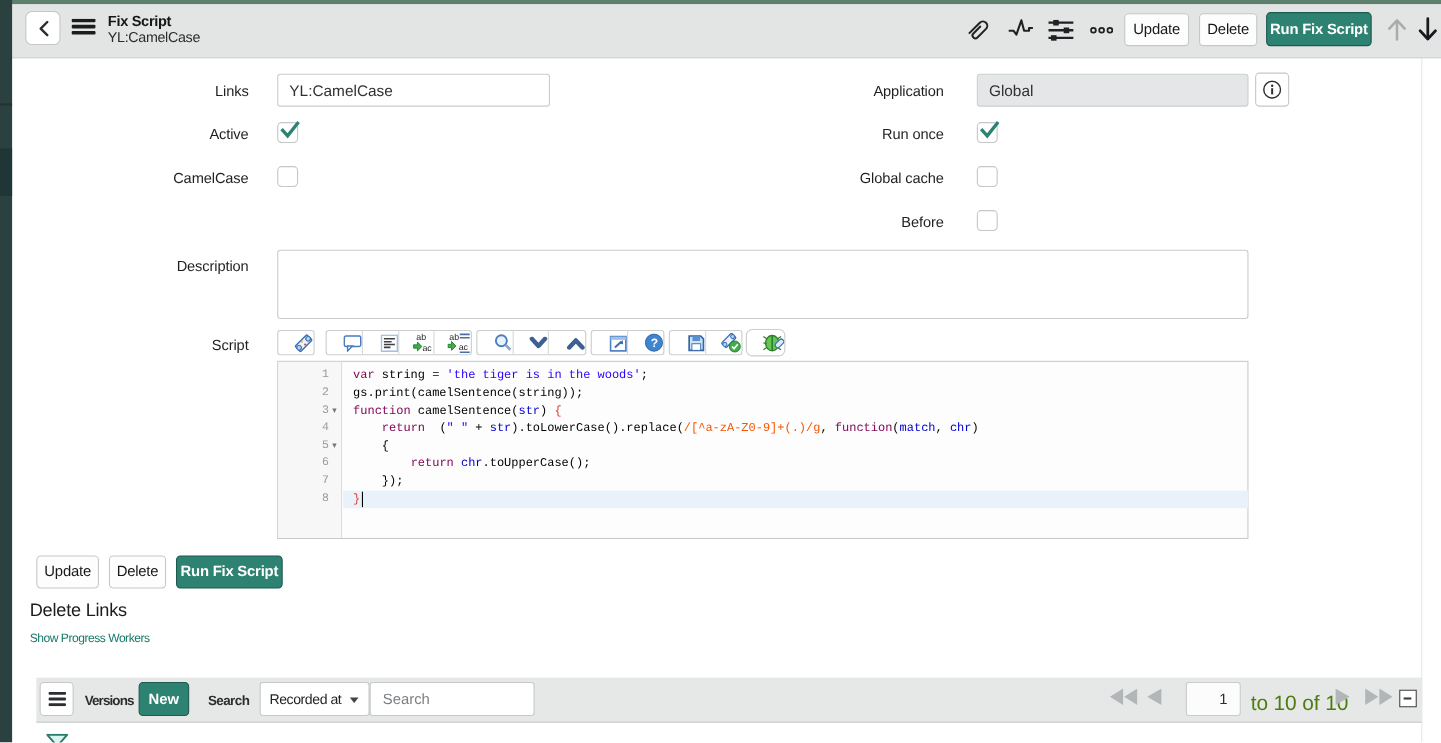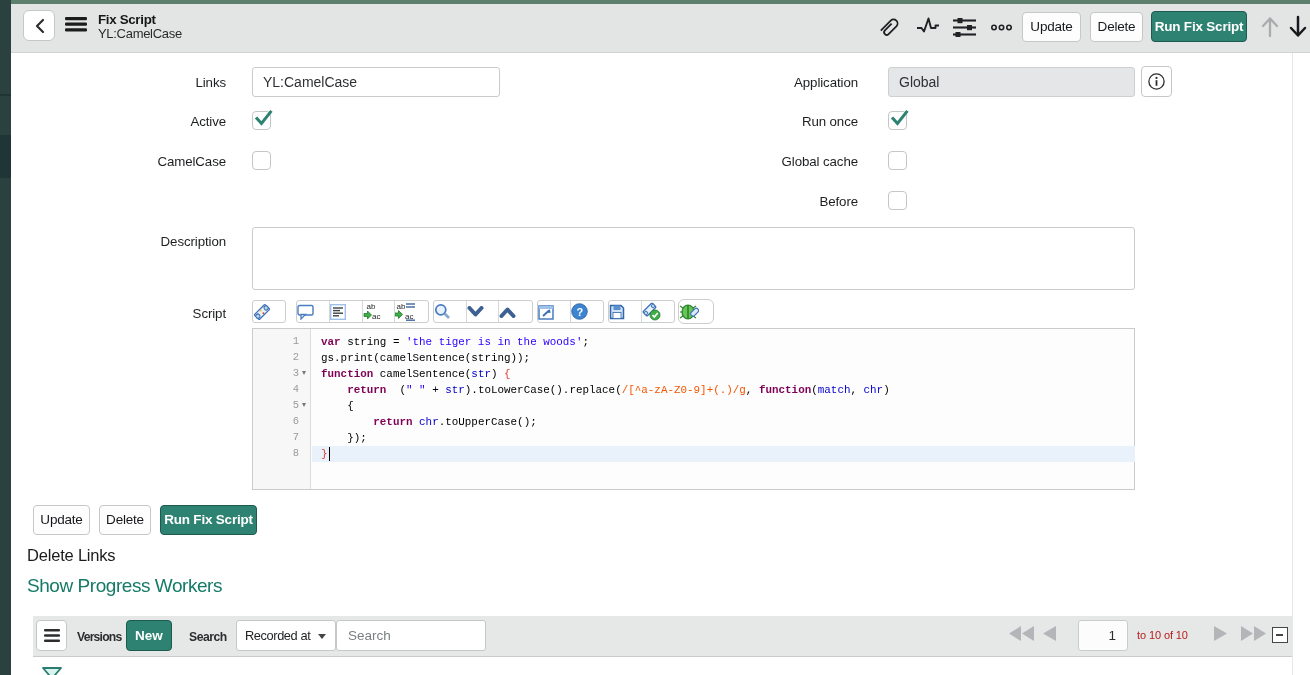--- a/index.html
+++ b/index.html
@@ -19,51 +19,51 @@
 .hbtn { top:12px; height:30px; background:#fdfdfd; border:1px solid #c5c8c7; border-radius:4px; font-size:13.5px; color:#16181b; text-align:center; line-height:28px; letter-spacing:-0.2px; }
 #btn-update-h { left:1022px; width:59px; }
 #btn-delete-h { left:1090px; width:53px; }
 #btn-run-h { left:1151px; top:11px; width:96px; height:31px; background:#2e8272; border:1px solid #1d5a4f; border-radius:4px; color:#fff; font-weight:bold; font-size:13.5px; text-align:center; line-height:29px; letter-spacing:-0.2px; }
 
 .flabel { font-size:13.3px; color:#1d1f21; text-align:right; letter-spacing:-0.1px; }
 .input { background:#fff; border:1px solid #c9cccb; border-radius:3px; font-size:14px; color:#2e3033; }
 .cb { width:19px; height:19px; background:#fff; border:1px solid #c4c7c6; border-radius:4px; }
 
 .tbgrp { top:300px; height:23px; background:#fff; border:1px solid #cbcecd; border-radius:3px; display:flex; }
-.tbtn { width:33px; height:21px; position:relative; border-right:1px solid #d6d9d8; display:flex; align-items:center; justify-content:flex-start; }
+.tbtn { width:33px; height:21px; position:relative; border-right:1px solid #d6d9d8; display:flex; align-items:center; justify-content:flex-end; }
 .tbtn:last-child { border-right:none; }
 
 #editor { left:252px; top:328px; width:883px; height:162px; border:1px solid #c9cccb; background:#fdfdfd; }
 #gutter { position:absolute; left:0; top:0; width:58px; height:160px; background:#f7f7f7; border-right:1px solid #dddddd; }
 .lnum { position:absolute; left:0; width:46px; text-align:right; font-size:10.5px; color:#9b9b9b; font-family:"Liberation Mono",monospace; }
 .fold { position:absolute; left:49px; font-size:8px; color:#777; }
 .cline { position:absolute; left:68px; font-family:"Liberation Mono",monospace; font-size:10.9px; line-height:16px; white-space:pre; color:#000; }
-.cline .k { color:#7F0055; font-weight:bold; }
+.cline .k { color:#7F0055; font-weight:normal; }
 .cline .s { color:#2A00FF;text-align:right; }
 .cline .d { color:#0000cc; }
 .cline .r { color:#f55500; }
 .cline .mb { color:#df3d2e; }
 #activeline { position:absolute; left:59px; top:117px; width:823px; height:16px; background:#e9f1fb; }
 #cursor { position:absolute; left:76px; top:118px; width:1px; height:14px; background:#000; }
 
 .bbtn { top:505px; height:30px; background:#fdfdfd; border:1px solid #c5c8c7; border-radius:4px; font-size:13.5px; color:#16181b; text-align:center; line-height:28px; letter-spacing:-0.2px; }
 #relatedlinks { left:27px; top:546px; font-size:16.5px; color:#1c1c1c; letter-spacing:-0.2px; }
-#showprog { left:27px; top:575px; font-size:19px; color:#157a68; letter-spacing:-0.45px; }
+#showprog { left:27px; top:575px; font-size:11px; color:#157a68; letter-spacing:-0.45px; }
 
 #vbar { left:33px; top:616px; width:1260px; height:41px; background:#e6e8e7; border-bottom:1px solid #c9cccb; }
 #vhamb { position:absolute; left:3px; top:4px; width:31px; height:31px; background:#fff; border:1px solid #c5c8c7; border-radius:4px; display:flex; align-items:center; justify-content:center; }
 #vtitle { position:absolute; left:44px; top:14px; font-size:12.2px; font-weight:600; color:#2b2d2e; letter-spacing:-0.8px; }
 #vnew { position:absolute; left:93px; top:4px; width:46px; height:31px; background:#2e8272; border:1px solid #1d5a4f; border-radius:4px; color:#fff; font-weight:bold; font-size:13.5px; text-align:center; line-height:29px; }
 #vsearchlbl { position:absolute; left:156px; top:14px; font-size:12.2px; font-weight:600; color:#2b2d2e; letter-spacing:-0.5px; }
 #vdrop { position:absolute; left:203px; top:4px; width:100px; height:31px; background:#fff; border:1px solid #c5c8c7; border-radius:3px; font-size:12.8px; color:#1d1f21; line-height:29px; padding-left:8px; letter-spacing:-0.4px; }
 #vdrop .caret { position:absolute; right:9px; top:13px; width:0; height:0; border-left:4.5px solid transparent; border-right:4.5px solid transparent; border-top:5.5px solid #454545; }
 #vinput { position:absolute; left:303px; top:4px; width:150px; height:31px; background:#fff; border:1px solid #c5c8c7; border-radius:3px; font-size:13.5px; color:#7c8084; line-height:29px; padding-left:11px; }
 .pgtri { position:absolute; top:10px; }
 #pginput { position:absolute; left:1045px; top:4px; width:50px; height:31px; background:#fcfcfc; border:1px solid #c9cccb; border-radius:3px; font-size:13.5px; color:#2b2d2e; line-height:29px; text-align:right; padding-right:11px; }
-#pgtext { position:absolute; left:1104px; top:13px; font-size:11px; color:#b91c1c; letter-spacing:-0.1px; }
+#pgtext { position:absolute; left:1104px; top:13px; font-size:19px; color:#4d7c0f; letter-spacing:-0.1px; }
 #minbox { position:absolute; left:1239px; top:11px; width:16px; height:16px; border:1.5px solid #454545; background:#fff; }
 #minbox::after { content:""; position:absolute; left:3px; top:6px; width:7px; height:1.8px; background:#454545; }
 </style>
 </head>
 <body>
 <div class="abs" id="topstrip"></div>
 <div class="abs" id="header"></div>
 <div class="abs" id="leftnav">
   <div class="sep" style="top:94px"></div>
   <div class="active"></div>

